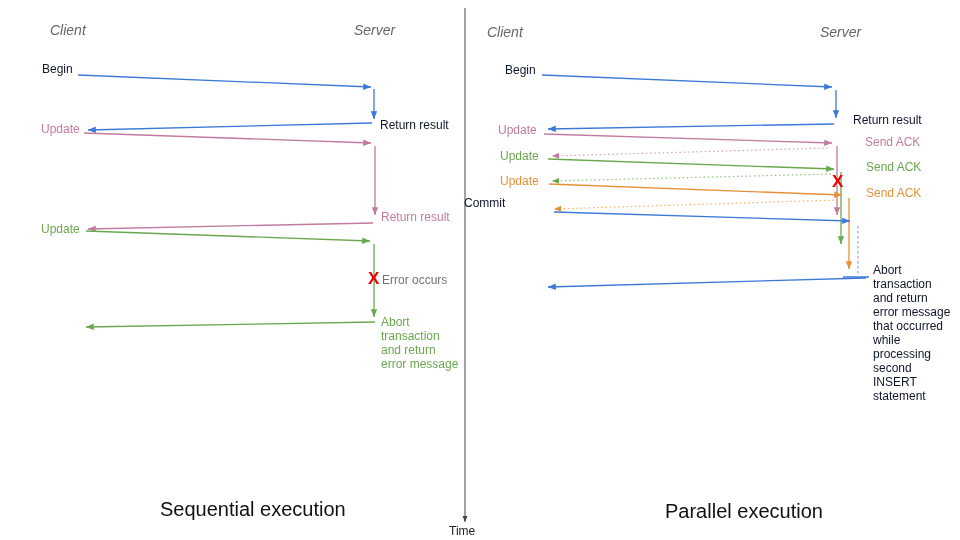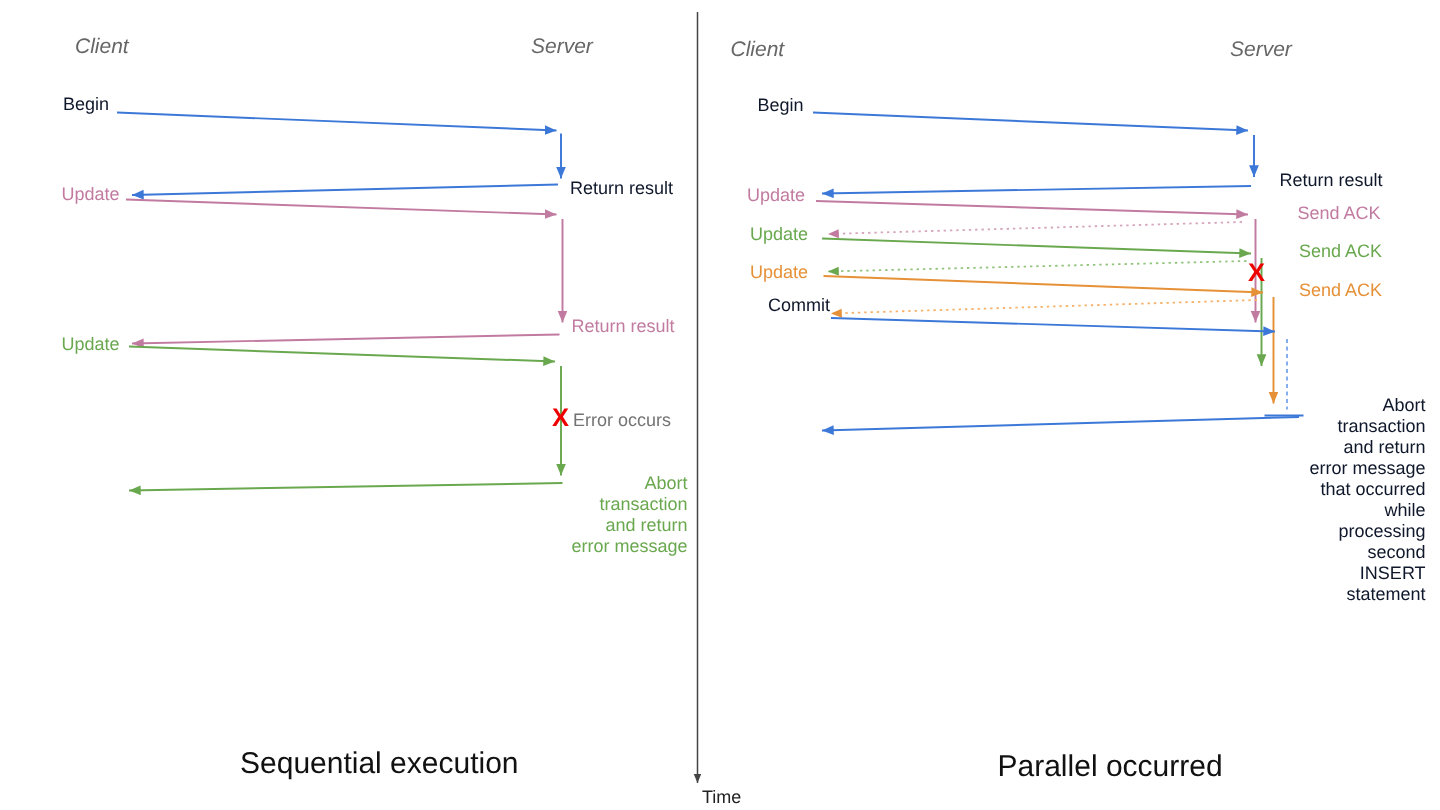--- a/index.html
+++ b/index.html
@@ -7,21 +7,21 @@
          font-family:"Liberation Sans", sans-serif;border-radius:32px;}
   #wires{position:absolute;left:0;top:0;width:960px;height:540px;}
   .lbl{position:absolute;font-size:12px;line-height:13px;white-space:nowrap;}
   .hdr{font-size:14px;font-style:italic;color:#666666;}
   .blue{color:#0f172a;}
   .pink{color:#c27ba0;}
   .green{color:#6aa84f;}
   .orange{color:#e69138;}
   .red{color:#737373;}
   .xmark{font-size:17px;font-weight:bold;color:#ee0000;line-height:16px;}
-  .multiline{white-space:pre-line;line-height:14px;text-align:right;}
+  .multiline{white-space:pre-line;line-height:14px;}
   .caption{font-size:20px;color:#111111;}
   .timelbl{font-size:12px;color:#222222;}
   
   line{fill:none;}
   .s-blue{stroke:#3c78d8;stroke-width:1.3;}
   .s-pink{stroke:#c27ba0;stroke-width:1.3;}
   .s-green{stroke:#6aa84f;stroke-width:1.3;}
   .s-orange{stroke:#e69138;stroke-width:1.3;}
   .s-lpink{stroke:#d5a6bd;stroke-width:1.2;stroke-dasharray:1.6,2.6;}
   .s-lgreen{stroke:#93c47d;stroke-width:1.2;stroke-dasharray:1.6,2.6;}
@@ -112,28 +112,28 @@
 
   <div class="lbl blue" style="left:505px;top:64px;">Begin</div>
   <div class="lbl blue" style="left:853px;top:114px;">Return result</div>
   <div class="lbl pink" style="left:498px;top:124px;">Update</div>
   <div class="lbl pink" style="left:865px;top:136px;">Send ACK</div>
   <div class="lbl green" style="left:500px;top:150px;">Update</div>
   <div class="lbl green" style="left:866px;top:161px;">Send ACK</div>
   <div class="lbl orange" style="left:500px;top:175px;">Update</div>
   <div class="lbl xmark" style="left:832px;top:174px;">X</div>
   <div class="lbl orange" style="left:866px;top:187px;">Send ACK</div>
-  <div class="lbl blue" style="left:512px;top:197px;">Commit</div>
+  <div class="lbl blue" style="left:464px;top:197px;">Commit</div>
   <div class="lbl blue multiline" style="left:873px;top:263px;">Abort
 transaction
 and return
 error message
 that occurred
 while
 processing
 second
 INSERT
 statement</div>
-  <div class="lbl caption" style="left:665px;top:505px;">Parallel occurred</div>
+  <div class="lbl caption" style="left:665px;top:505px;">Parallel execution</div>
 
-  <div class="lbl timelbl" style="left:468px;top:525px;">Time</div>
+  <div class="lbl timelbl" style="left:449px;top:525px;">Time</div>
 
 </div>
 
 </body></html>

